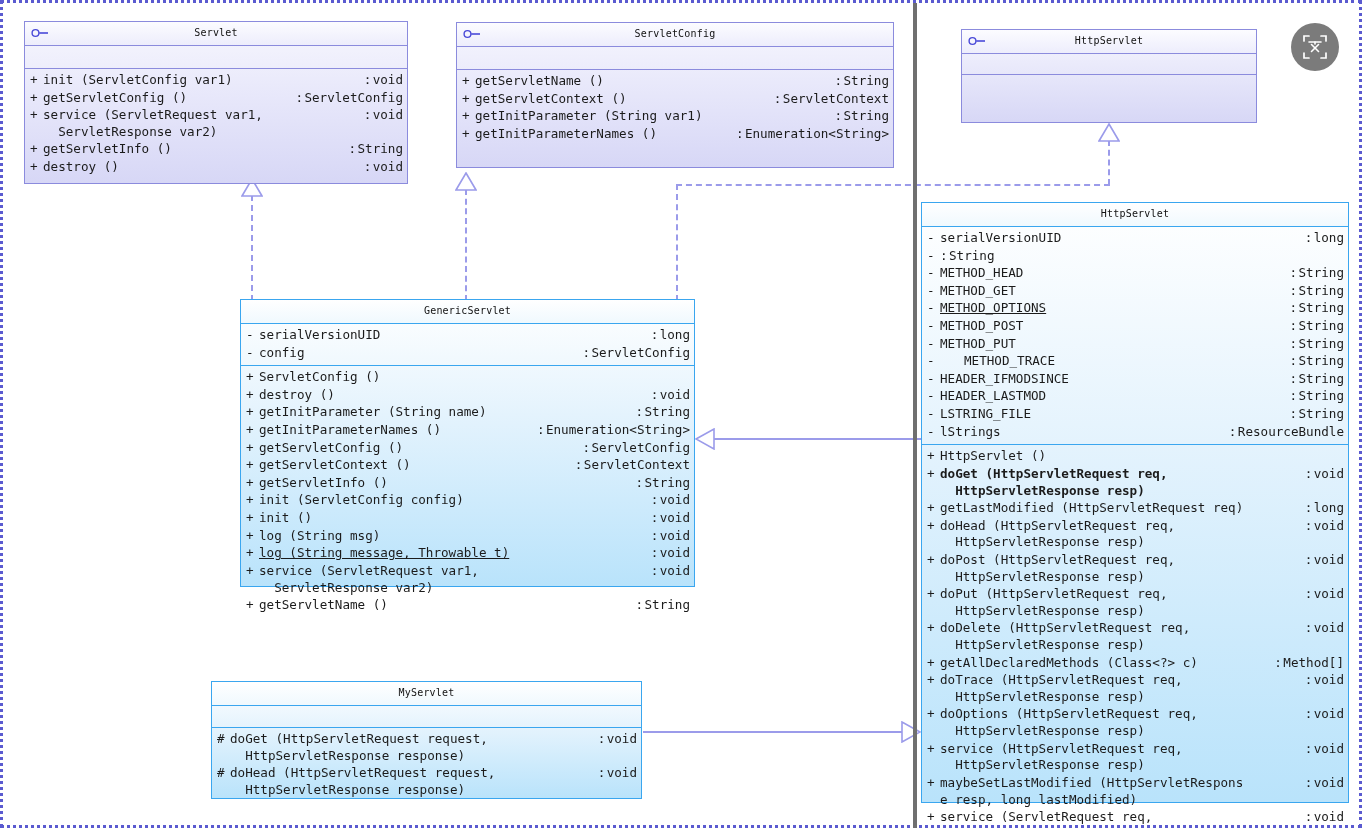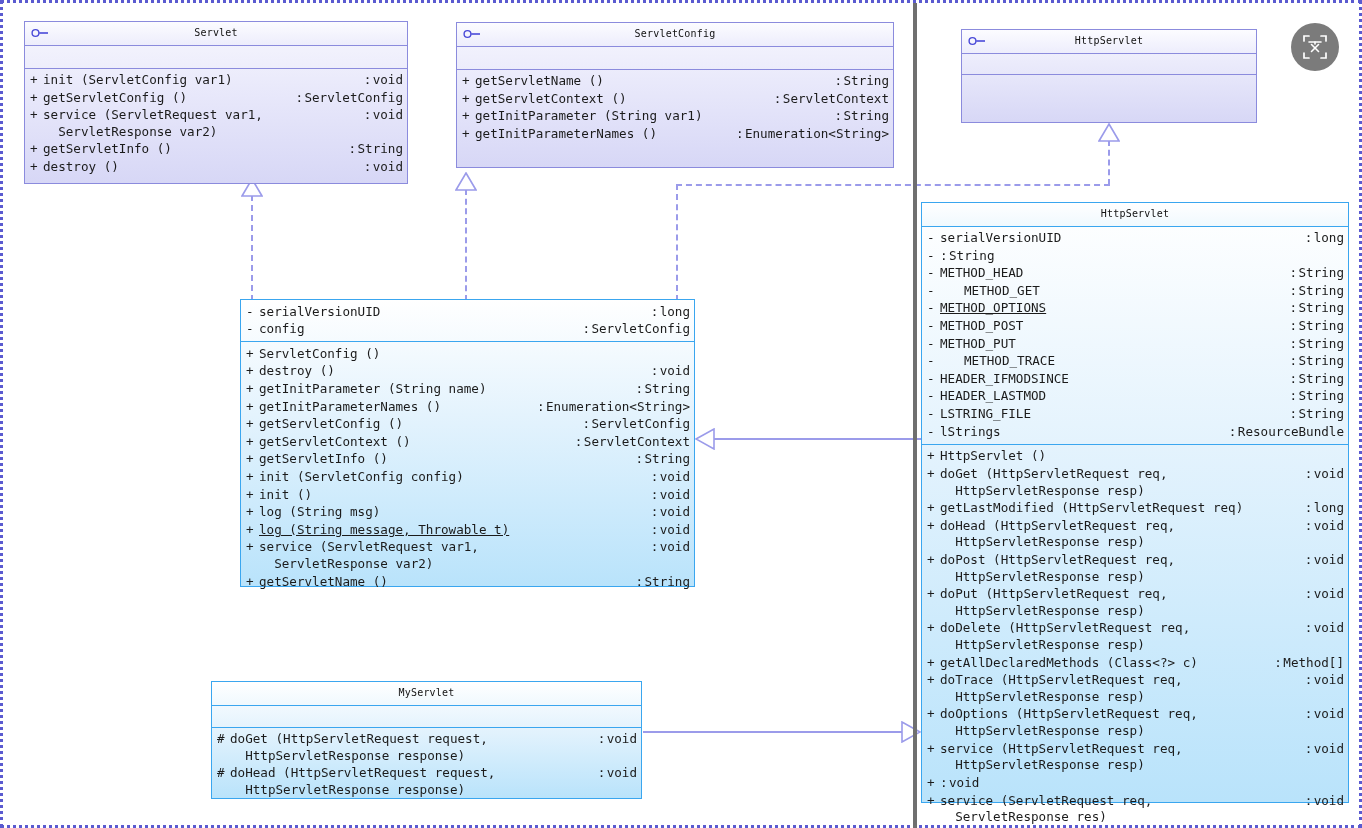--- a/index.html
+++ b/index.html
@@ -194,20 +194,23 @@
             <line x1="8.2" y1="5" x2="17" y2="5" stroke="#4a4ad8" stroke-width="1.6"></line>
           </svg>
       </span>
       <span>HttpServlet</span>
     </div>
     <div class="sec empty" style="height:20px;"></div>
     <div class="sec empty" style="height:34px;"></div>
   </div>
 
   <div class="uml cls" id="box-genericservlet" style="left:237px;top:296px;width:455px;height:288px;">
+    <div class="hdr">
+      <span>GenericServlet</span>
+    </div>
     <div class="sec">
         <div class="row"><span class="vis">-</span><span class="nm" style="min-width: 140px;">serialVersionUID</span><span class="ty"><span class="colon">:</span>long</span></div>
         <div class="row"><span class="vis">-</span><span class="nm" style="min-width: 140px;">config</span><span class="ty"><span class="colon">:</span>ServletConfig</span></div>
       </div>
     <div class="sec">
         <div class="row"><span class="vis">+</span><span class="nm" style="min-width: 272px;">ServletConfig ()</span><span class="ty"></span></div>
         <div class="row"><span class="vis">+</span><span class="nm" style="min-width: 272px;">destroy ()</span><span class="ty"><span class="colon">:</span>void</span></div>
         <div class="row"><span class="vis">+</span><span class="nm" style="min-width: 272px;">getInitParameter (String name)</span><span class="ty"><span class="colon">:</span>String</span></div>
         <div class="row"><span class="vis">+</span><span class="nm" style="min-width: 272px;">getInitParameterNames ()</span><span class="ty"><span class="colon">:</span>Enumeration&lt;String&gt;</span></div>
         <div class="row"><span class="vis">+</span><span class="nm" style="min-width: 272px;">getServletConfig ()</span><span class="ty"><span class="colon">:</span>ServletConfig</span></div>
@@ -224,51 +227,52 @@
   </div>
 
   <div class="uml cls" id="box-httpservlet" style="left:918px;top:199px;width:428px;height:601px;">
     <div class="hdr">
       <span>HttpServlet</span>
     </div>
     <div class="sec">
         <div class="row"><span class="vis">-</span><span class="nm" style="min-width: 150px;">serialVersionUID</span><span class="ty"><span class="colon">:</span>long</span></div>
         <div class="row"><span class="vis">-</span><span class="ty"><span class="colon">:</span>String</span></div>
         <div class="row"><span class="vis">-</span><span class="nm" style="min-width: 150px;">METHOD_HEAD</span><span class="ty"><span class="colon">:</span>String</span></div>
-        <div class="row"><span class="vis">-</span><span class="nm" style="min-width: 150px; margin-left: 24px;">METHOD_GET</span><span class="ty"><span class="colon">:</span>String</span></div>
+        <div class="row"><span class="vis">-</span><span class="nm" style="min-width: 150px;">METHOD_GET</span><span class="ty"><span class="colon">:</span>String</span></div>
         <div class="row"><span class="vis">-</span><span class="nm" style="min-width: 150px; text-decoration: underline;">METHOD_OPTIONS</span><span class="ty"><span class="colon">:</span>String</span></div>
         <div class="row"><span class="vis">-</span><span class="nm" style="min-width: 150px;">METHOD_POST</span><span class="ty"><span class="colon">:</span>String</span></div>
         <div class="row"><span class="vis">-</span><span class="nm" style="min-width: 150px;">METHOD_PUT</span><span class="ty"><span class="colon">:</span>String</span></div>
         <div class="row"><span class="vis">-</span><span class="nm" style="min-width: 150px; padding-left: 24px;">METHOD_TRACE</span><span class="ty"><span class="colon">:</span>String</span></div>
         <div class="row"><span class="vis">-</span><span class="nm" style="min-width: 150px;">HEADER_IFMODSINCE</span><span class="ty"><span class="colon">:</span>String</span></div>
         <div class="row"><span class="vis">-</span><span class="nm" style="min-width: 150px;">HEADER_LASTMOD</span><span class="ty"><span class="colon">:</span>String</span></div>
         <div class="row"><span class="vis">-</span><span class="nm" style="min-width: 150px;">LSTRING_FILE</span><span class="ty"><span class="colon">:</span>String</span></div>
         <div class="row"><span class="vis">-</span><span class="nm" style="min-width: 150px;">lStrings</span><span class="ty"><span class="colon">:</span>ResourceBundle</span></div>
       </div>
     <div class="sec">
         <div class="row"><span class="vis">+</span><span class="nm" style="min-width: 310px;">HttpServlet ()</span><span class="ty"></span></div>
-        <div class="row"><span class="vis">+</span><span class="nm" style="min-width: 310px;">doGet (HttpServletRequest req,
+        <div class="row"><span class="vis">+</span><span class="nm" style="min-width: 310px; font-weight: bold;">doGet (HttpServletRequest req,
   HttpServletResponse resp)</span><span class="ty"><span class="colon">:</span>void</span></div>
         <div class="row"><span class="vis">+</span><span class="nm" style="min-width: 310px;">getLastModified (HttpServletRequest req)</span><span class="ty"><span class="colon">:</span>long</span></div>
         <div class="row"><span class="vis">+</span><span class="nm" style="min-width: 310px;">doHead (HttpServletRequest req,
   HttpServletResponse resp)</span><span class="ty"><span class="colon">:</span>void</span></div>
         <div class="row"><span class="vis">+</span><span class="nm" style="min-width: 310px;">doPost (HttpServletRequest req,
   HttpServletResponse resp)</span><span class="ty"><span class="colon">:</span>void</span></div>
         <div class="row"><span class="vis">+</span><span class="nm" style="min-width: 310px;">doPut (HttpServletRequest req,
   HttpServletResponse resp)</span><span class="ty"><span class="colon">:</span>void</span></div>
         <div class="row"><span class="vis">+</span><span class="nm" style="min-width: 310px;">doDelete (HttpServletRequest req,
   HttpServletResponse resp)</span><span class="ty"><span class="colon">:</span>void</span></div>
         <div class="row"><span class="vis">+</span><span class="nm" style="min-width: 310px;">getAllDeclaredMethods (Class&lt;?&gt; c)</span><span class="ty"><span class="colon">:</span>Method[]</span></div>
         <div class="row"><span class="vis">+</span><span class="nm" style="min-width: 310px;">doTrace (HttpServletRequest req,
   HttpServletResponse resp)</span><span class="ty"><span class="colon">:</span>void</span></div>
         <div class="row"><span class="vis">+</span><span class="nm" style="min-width: 310px;">doOptions (HttpServletRequest req,
   HttpServletResponse resp)</span><span class="ty"><span class="colon">:</span>void</span></div>
         <div class="row"><span class="vis">+</span><span class="nm" style="min-width: 310px;">service (HttpServletRequest req,
   HttpServletResponse resp)</span><span class="ty"><span class="colon">:</span>void</span></div>
-        <div class="row"><span class="vis">+</span><span class="ty"><span class="colon">:</span>void</span></div>
+        <div class="row"><span class="vis">+</span><span class="nm" style="min-width: 310px;">maybeSetLastModified (HttpServletRespons
+e resp, long lastModified)</span><span class="ty"><span class="colon">:</span>void</span></div>
         <div class="row"><span class="vis">+</span><span class="nm" style="min-width: 310px;">service (ServletRequest req,
   ServletResponse res)</span><span class="ty"><span class="colon">:</span>void</span></div>
       </div>
   </div>
 
   <div class="uml cls" id="box-myservlet" style="left:208px;top:678px;width:431px;height:118px;">
     <div class="hdr">
       <span>MyServlet</span>
     </div>
     <div class="sec empty" style="height:21px;"></div>

